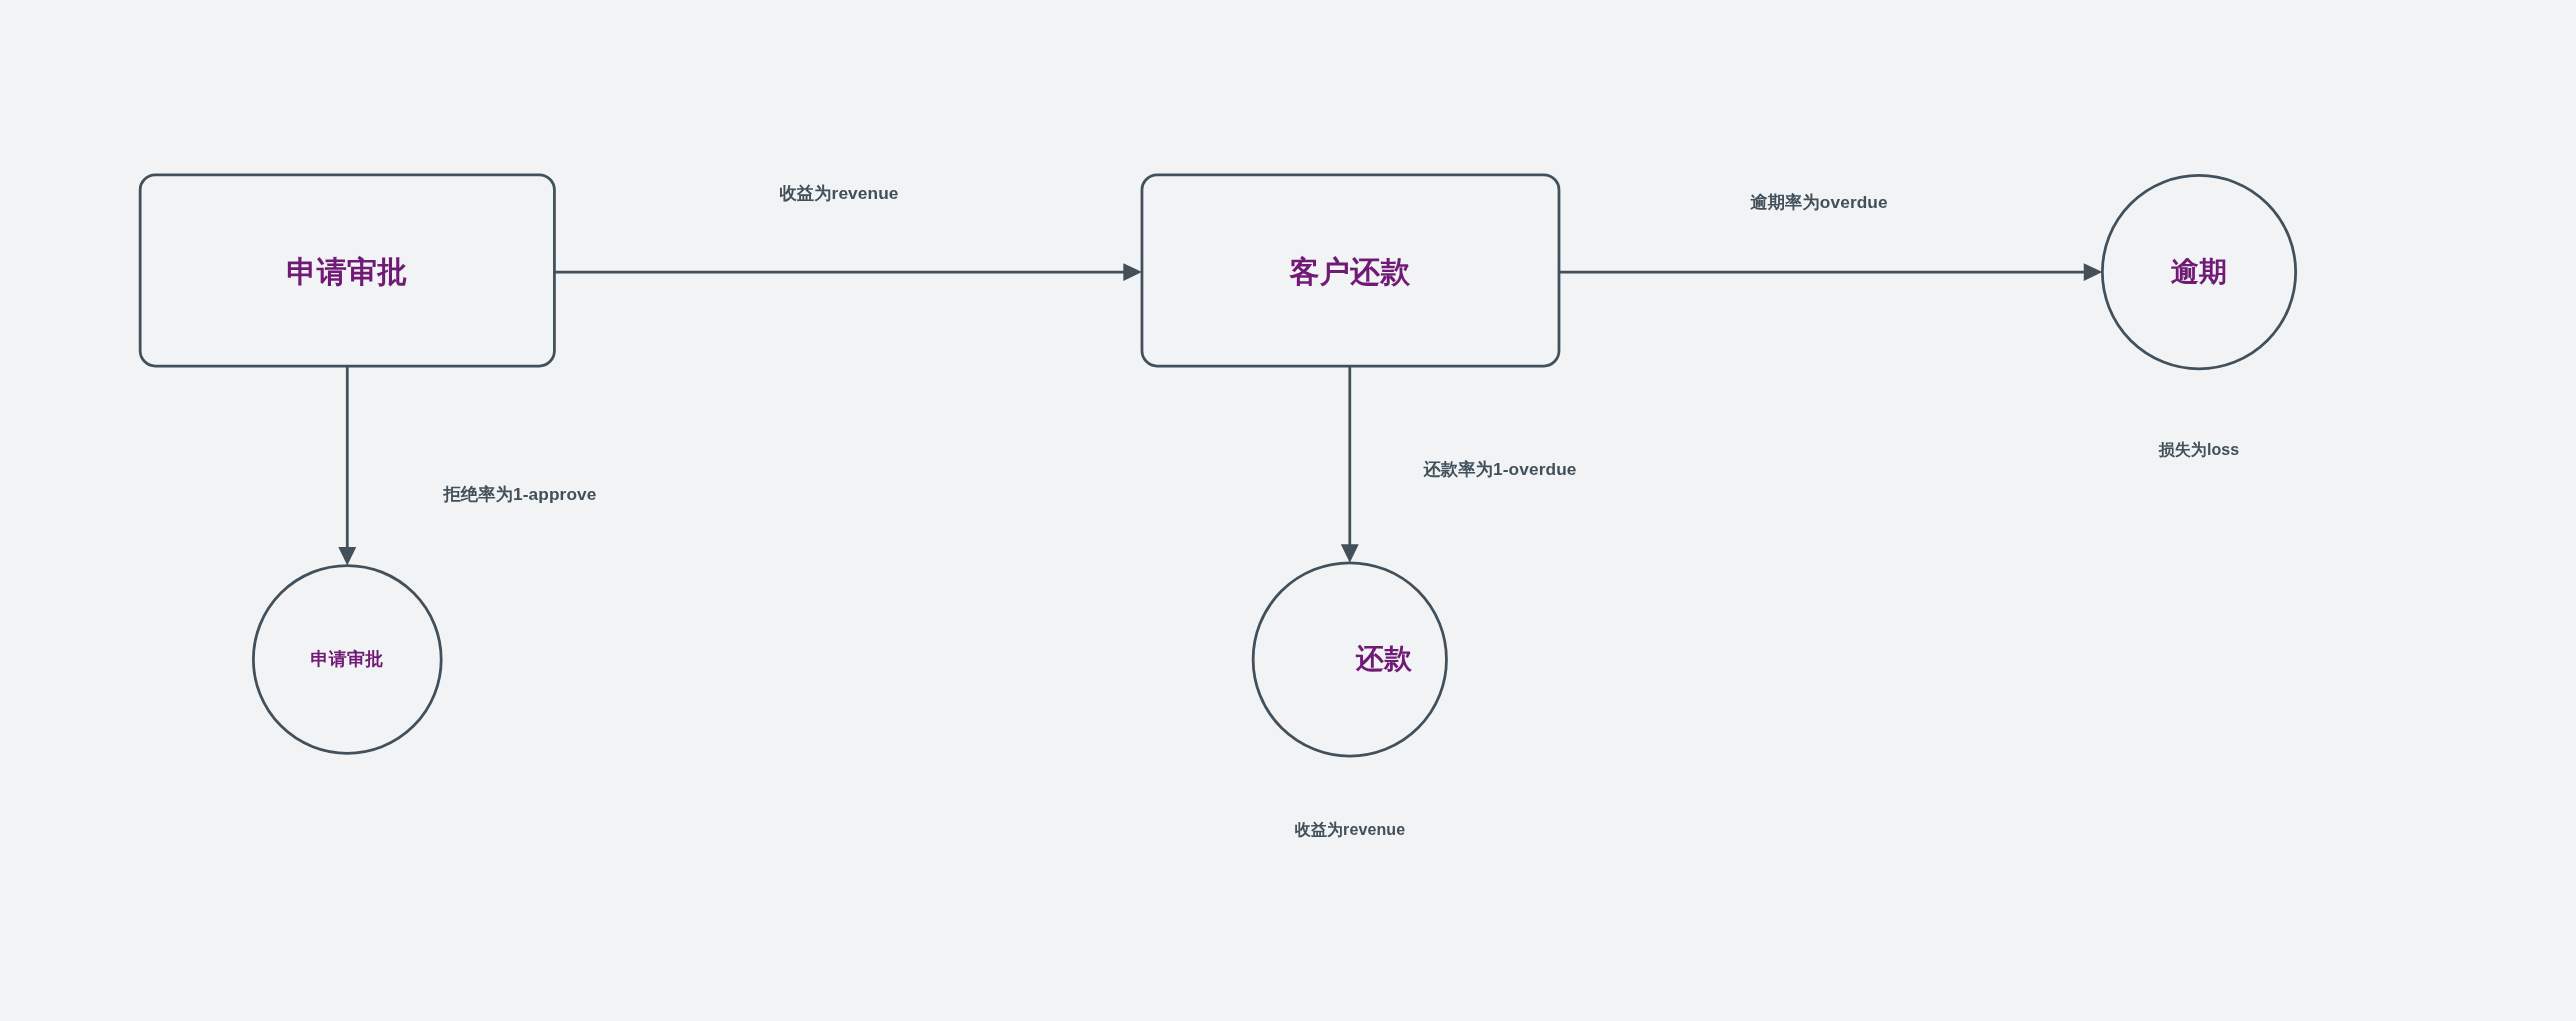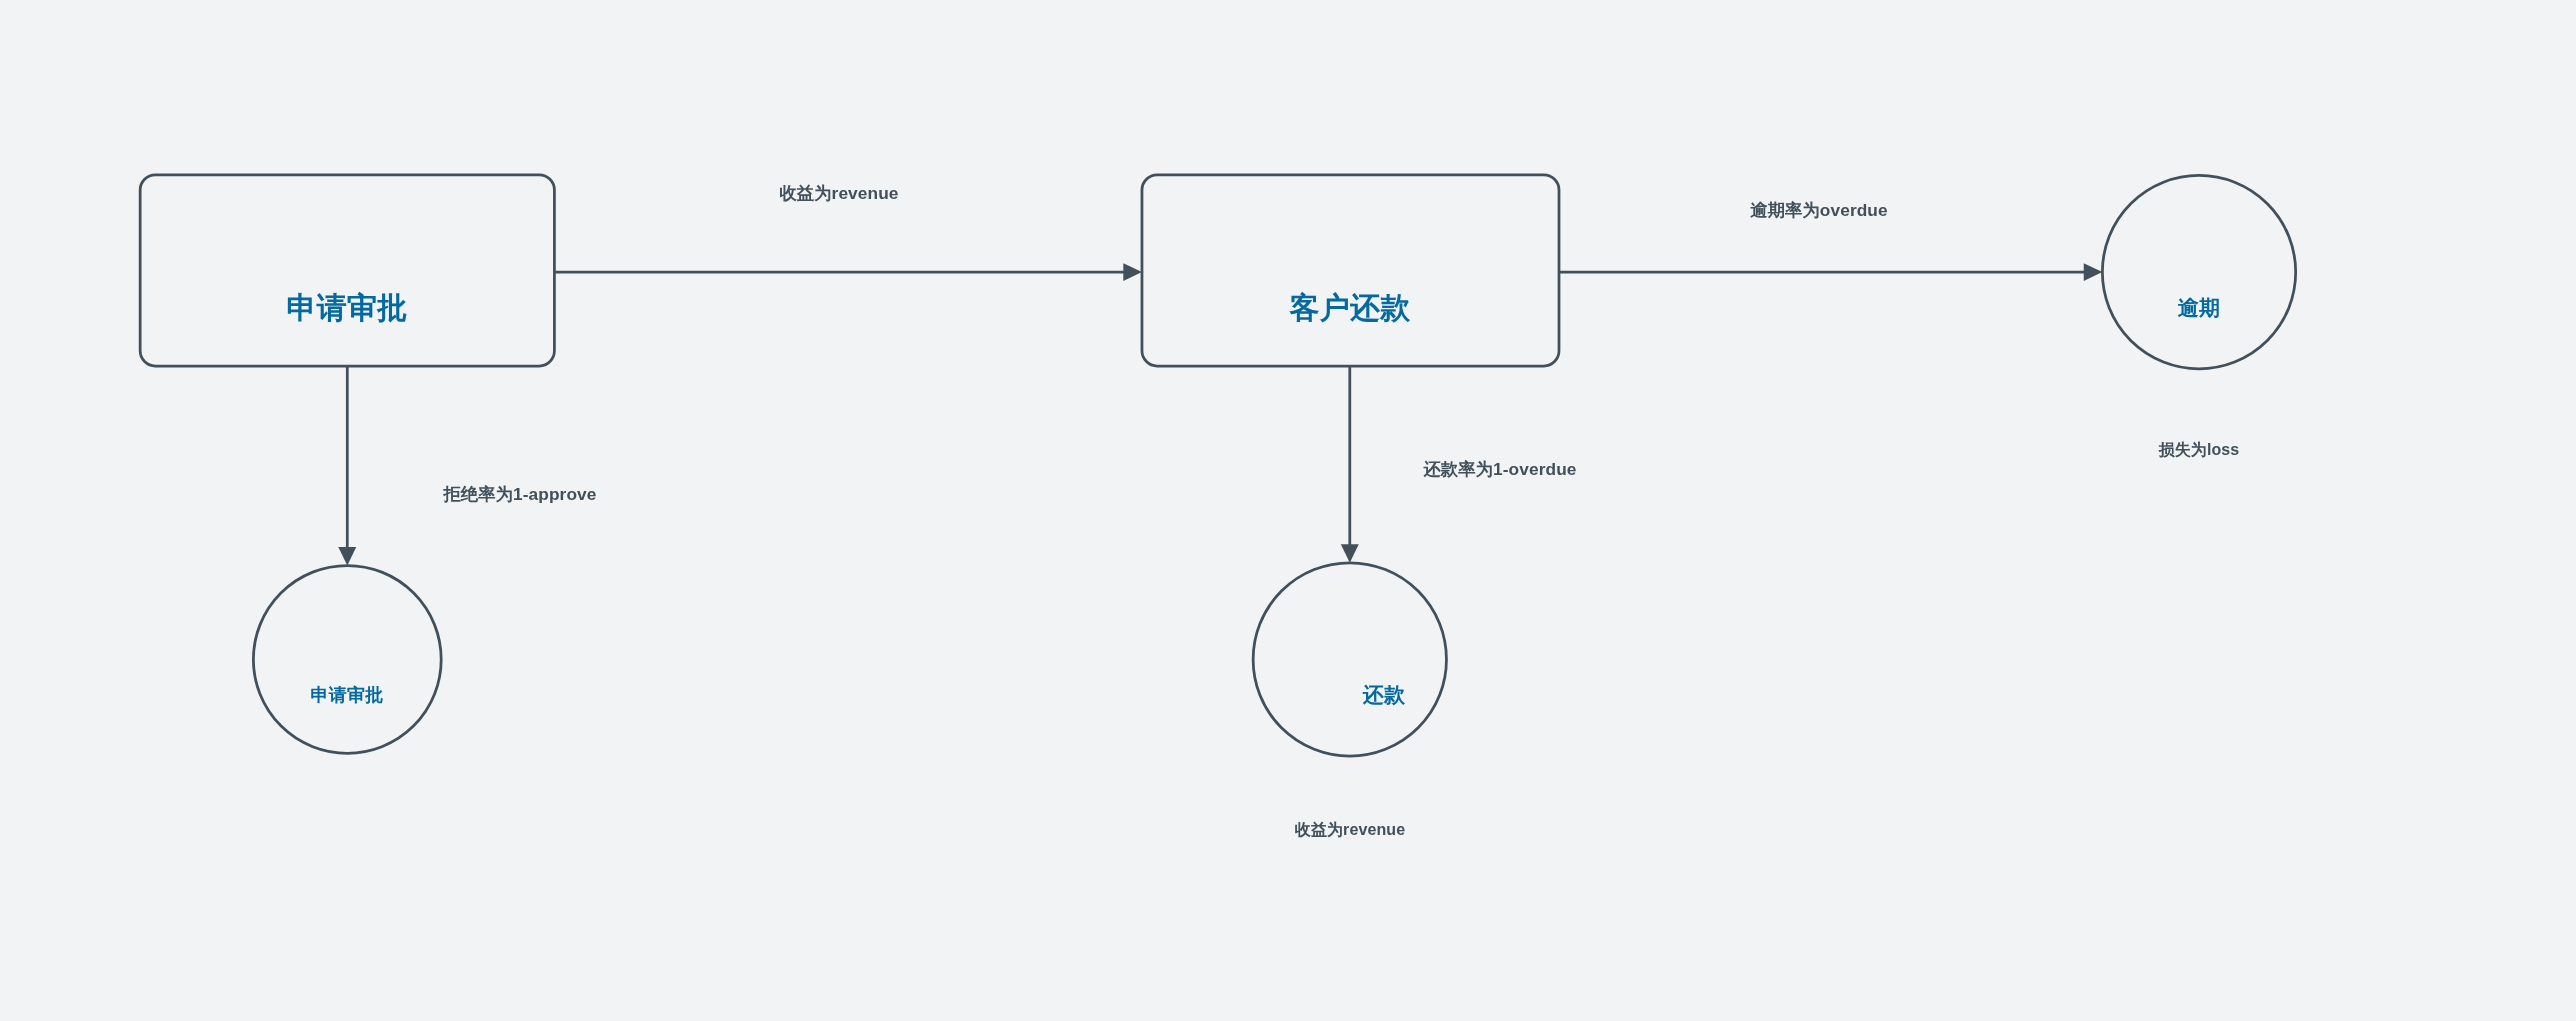--- a/index.html
+++ b/index.html
@@ -35,32 +35,31 @@
     stroke: #41505a;
     stroke-width: 4;
   }
   .edge-head {
     fill: #41505a;
     stroke: none;
   }
   .node-label {
     position: absolute;
     transform: translate(-50%, -50%);
-    color: #0369a1;
+    color: #701a75;
     font-weight: bold;
     white-space: nowrap;
     text-align: left;
     letter-spacing: 0.3px;
-    margin-top: 36px;
   }
   .node-label.box-label {
     font-size: 30px;
   }
   .node-label.circle-label-lg {
-    font-size: 21px;
+    font-size: 28px;
   }
   .node-label.circle-label-sm {
     font-size: 18px;
   }
   .edge-label {
     position: absolute;
     transform: translate(-50%, -50%);
     color: #41505a;
     font-weight: bold;
     font-size: 17.3px;
@@ -115,21 +114,21 @@
   <div class="node-label box-label" style="left:1350px; top:272px;">客户还款</div>
 
   <div class="node-label circle-label-lg" style="left:1384px; top:659px;">还款</div>
 
   <div class="node-label circle-label-lg" style="left:2199px; top:272px;">逾期</div>
 
   <div class="edge-label" style="left:839px; top:193px;">收益为revenue</div>
 
   <div class="edge-label" style="left:520px; top:494px;text-align:center;">拒绝率为1-approve</div>
 
-  <div class="edge-label" style="left:1819px; top:210px;">逾期率为overdue</div>
+  <div class="edge-label" style="left:1819px; top:202px;">逾期率为overdue</div>
 
   <div class="edge-label" style="left:1500px; top:469px;">还款率为1-overdue</div>
 
   <div class="caption-label" style="left:2199px; top:450px;">损失为loss</div>
 
   <div class="caption-label" style="left:1350px; top:830px;">收益为revenue</div>
 
 </div>
 
 

